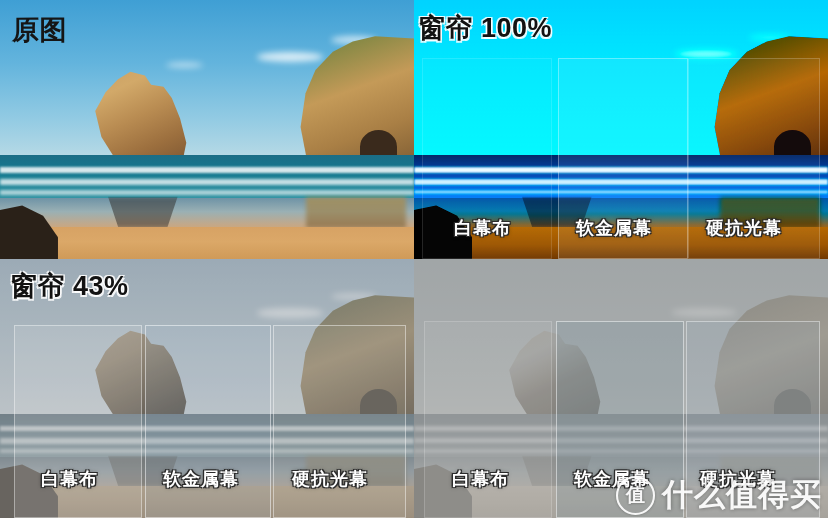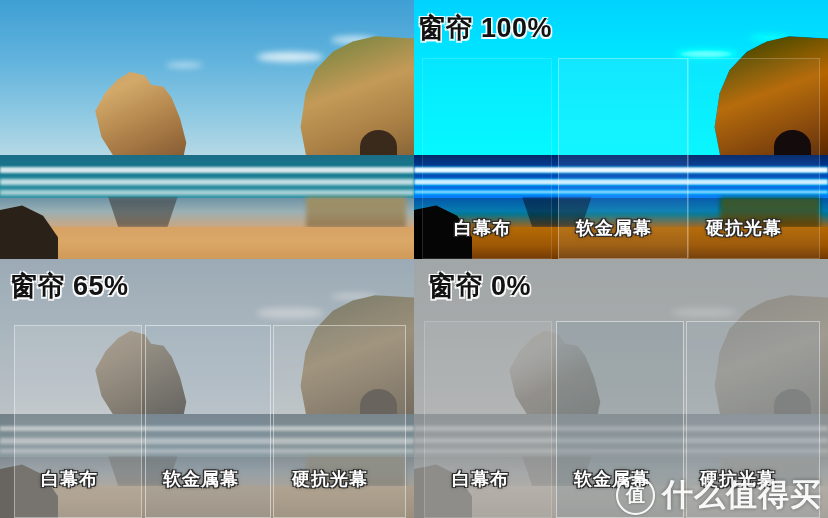--- a/index.html
+++ b/index.html
@@ -86,20 +86,21 @@
       <div class="surf" style="top:69%;height:2.6%;background:rgba(255,255,255,.75);filter:blur(1.4px);"></div>
       <div class="surf" style="top:73.4%;height:1.8%;background:rgba(255,255,255,.62);filter:blur(1.4px);"></div>
 
       <div class="wet" style="top:76.5%;height:13%;background:linear-gradient(180deg,#6e93a6 0%,#9ab0b4 40%,#c3a889 78%,#d2a573 100%);"></div>
       <div class="refl-mid" style="background:#2e2a26;"></div>
       <div class="refl-right" style="background:linear-gradient(180deg,#c8902f 0%,#6d5630 100%);"></div>
 
       <div class="sand" style="height:12.5%;background:linear-gradient(180deg,#d7a264 0%,#dba868 45%,#d09a58 100%);"></div>
       <div class="rock-fg" style="background:#2a2118;"></div>
     </div>
+    <div class="title title-plain" style="left:12px;top:12px;">原图</div>
   </div>
 
   <div class="panel" style="background:#0a0d10;">
     <div class="scene" style="filter:saturate(2.1) contrast(1.18);">
       <div class="sky" style="height:64%;background:linear-gradient(180deg,#07a6e8 0%,#10b6ee 40%,#2cc2f1 75%,#57cef2 100%);"></div>
       <div class="cloud" style="left:63%;top:19%;width:15%;height:3.6%;background:rgba(255,255,255,.7);"></div>
       <div class="cloud" style="left:81%;top:13%;width:10%;height:2.8%;background:rgba(255,255,255,.6);"></div>
 
       <div class="rock-right" style="background:linear-gradient(160deg,#3c4a22 0%,#5c5630 18%,#8e6e3c 44%,#6a4f2c 72%,#42301b 100%);"></div>
       <div class="cave" style="background:#17110b;"></div>
@@ -155,21 +156,21 @@
       <div class="sand" style="height:12.5%;background:linear-gradient(180deg,#b49a74 0%,#ab906a 50%,#9d8360 100%);"></div>
       <div class="rock-fg" style="background:#4c4539;"></div>
     </div>
 
     <div class="screens">
       <div class="screen" style="left:14px;top:66px;width:128px;height:193px;border:1px solid rgba(255,255,255,.4);background:rgba(255,255,255,.1);"></div>
       <div class="screen" style="left:145px;top:66px;width:126px;height:193px;border:1px solid rgba(255,255,255,.5);background:rgba(170,200,225,.1);"></div>
       <div class="screen" style="left:273px;top:66px;width:133px;height:193px;border:1px solid rgba(255,255,255,.45);background:rgba(255,250,240,.05);"></div>
     </div>
 
-    <div class="title title-dark" style="left:10px;top:9px;">窗帘 65%</div>
+    <div class="title title-dark" style="left:10px;top:9px;">窗帘 43%</div>
 
     <div class="slabel" style="left:41px;top:208px;">白幕布</div>
     <div class="slabel" style="left:163px;top:208px;">软金属幕</div>
     <div class="slabel" style="left:292px;top:208px;">硬抗光幕</div>
   </div>
 
   <div class="panel" style="background:#aeb4b2;">
     <div class="scene" style="filter:contrast(.45) saturate(.55) brightness(1.16);">
       <div class="sky" style="height:64%;background:linear-gradient(180deg,#92a3a8 0%,#9cabae 42%,#a7b3b3 76%,#b3bbb8 100%);"></div>
       <div class="cloud" style="left:62%;top:19%;width:16%;height:3.4%;background:rgba(255,255,255,.4);"></div>
@@ -191,21 +192,20 @@
       <div class="sand" style="height:12.5%;background:linear-gradient(180deg,#bcae96 0%,#b4a68e 50%,#a89b83 100%);"></div>
       <div class="rock-fg" style="background:#6c6659;"></div>
     </div>
 
     <div class="screens">
       <div class="screen" style="left:10px;top:62px;width:128px;height:197px;border:1px solid rgba(255,255,255,.18);background:rgba(255,255,255,.05);"></div>
       <div class="screen" style="left:142px;top:62px;width:128px;height:197px;border:1px solid rgba(255,255,255,.5);background:rgba(120,145,160,.22);"></div>
       <div class="screen" style="left:272px;top:62px;width:134px;height:197px;border:1px solid rgba(255,255,255,.42);background:rgba(150,180,205,.13);"></div>
     </div>
 
-    <div class="title title-dark" style="left:14px;top:9px;">窗帘 0%</div>
 
     <div class="slabel" style="left:38px;top:208px;">白幕布</div>
     <div class="slabel" style="left:160px;top:208px;">软金属幕</div>
     <div class="slabel" style="left:286px;top:208px;">硬抗光幕</div>
 
     <div class="watermark">
       <div class="wm-badge">值</div>
       <div class="wm-text">什么值得买</div>
     </div>
   </div>

